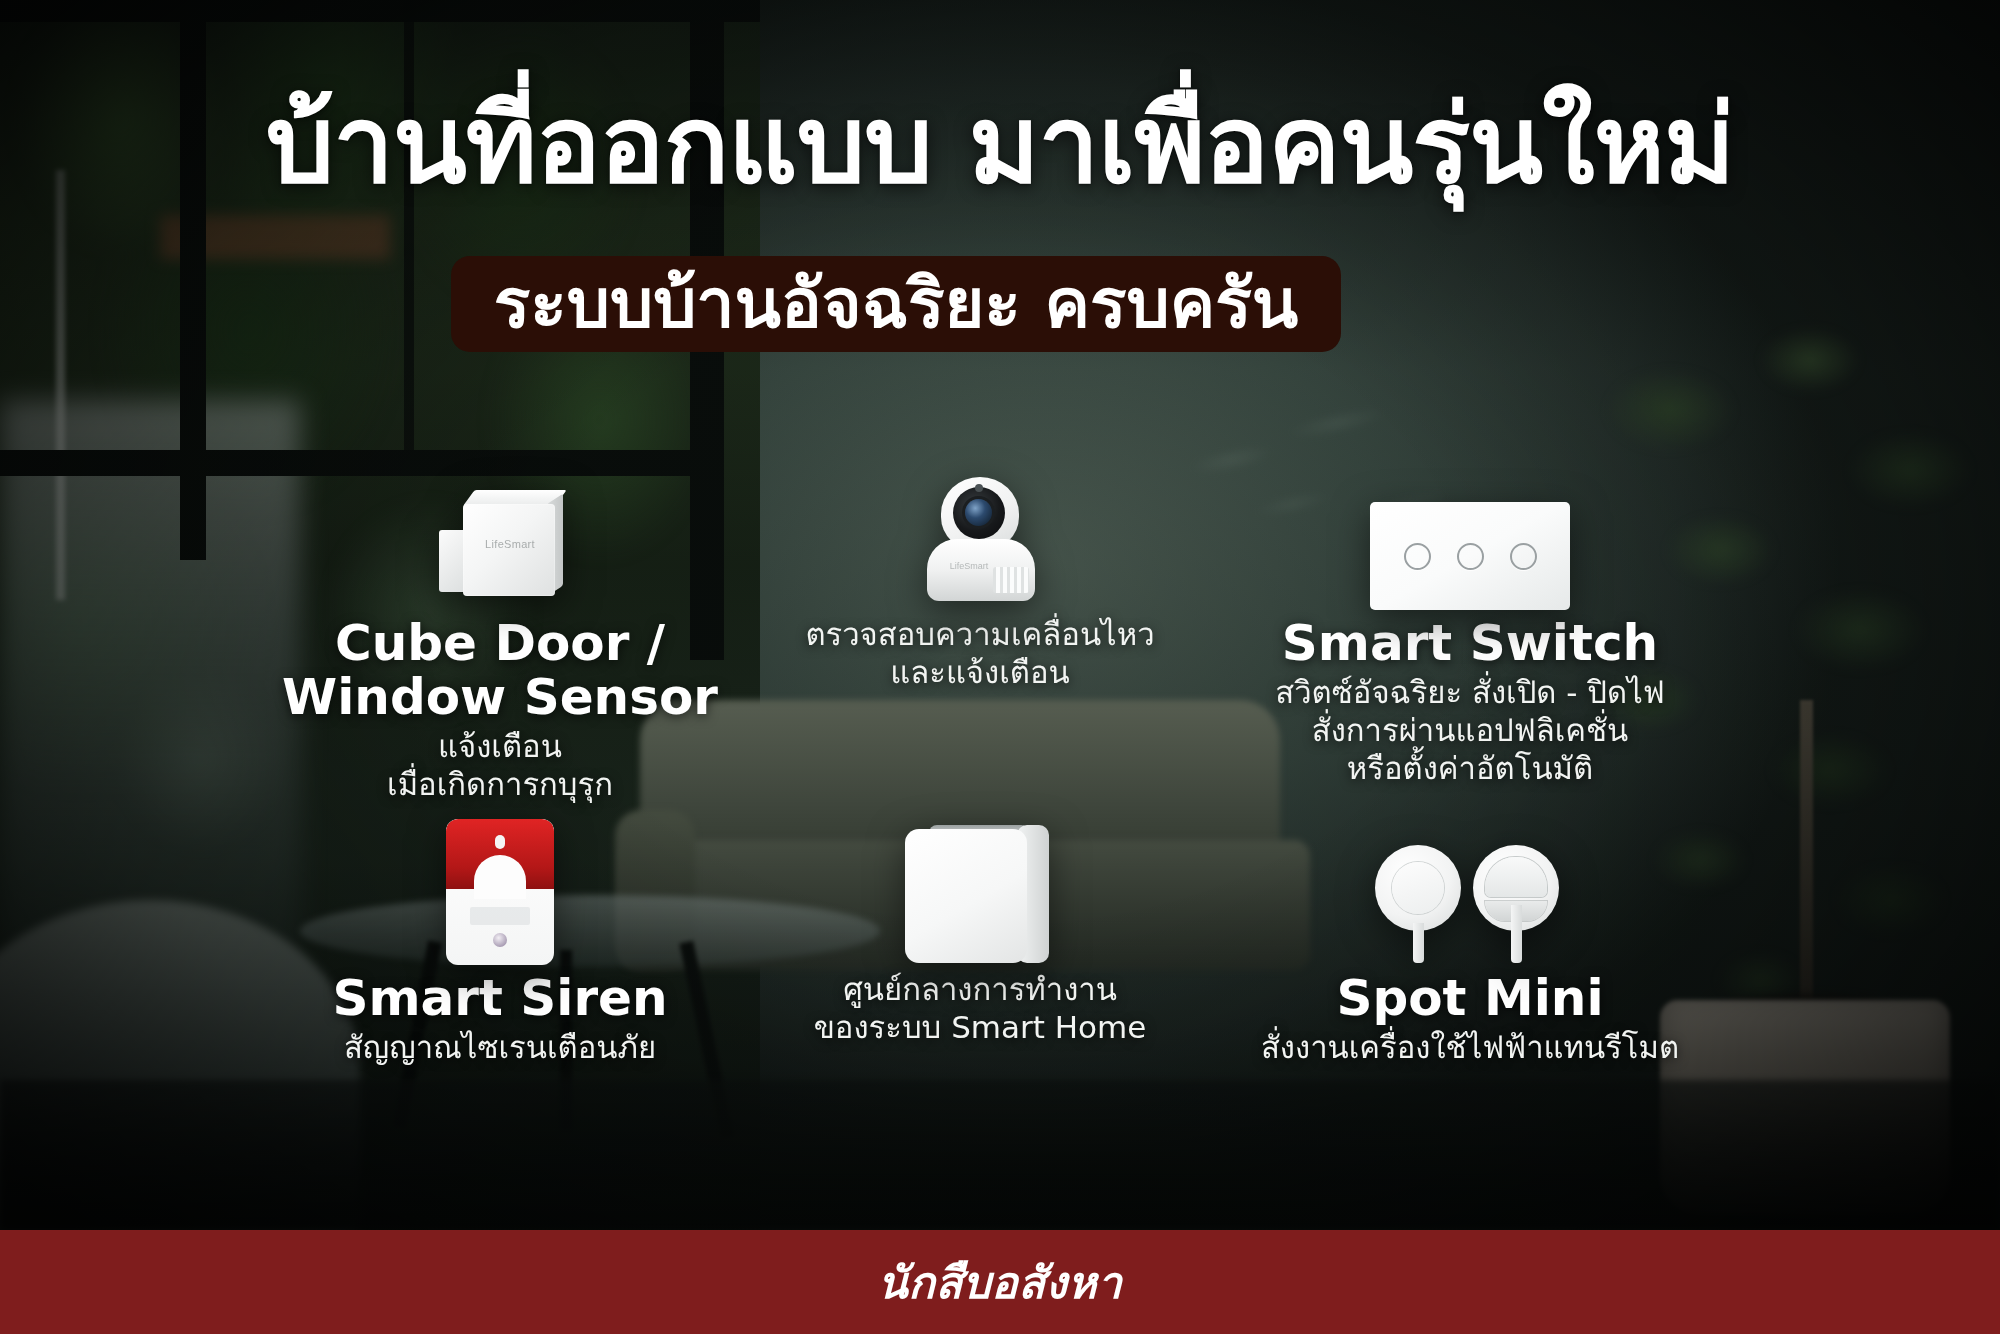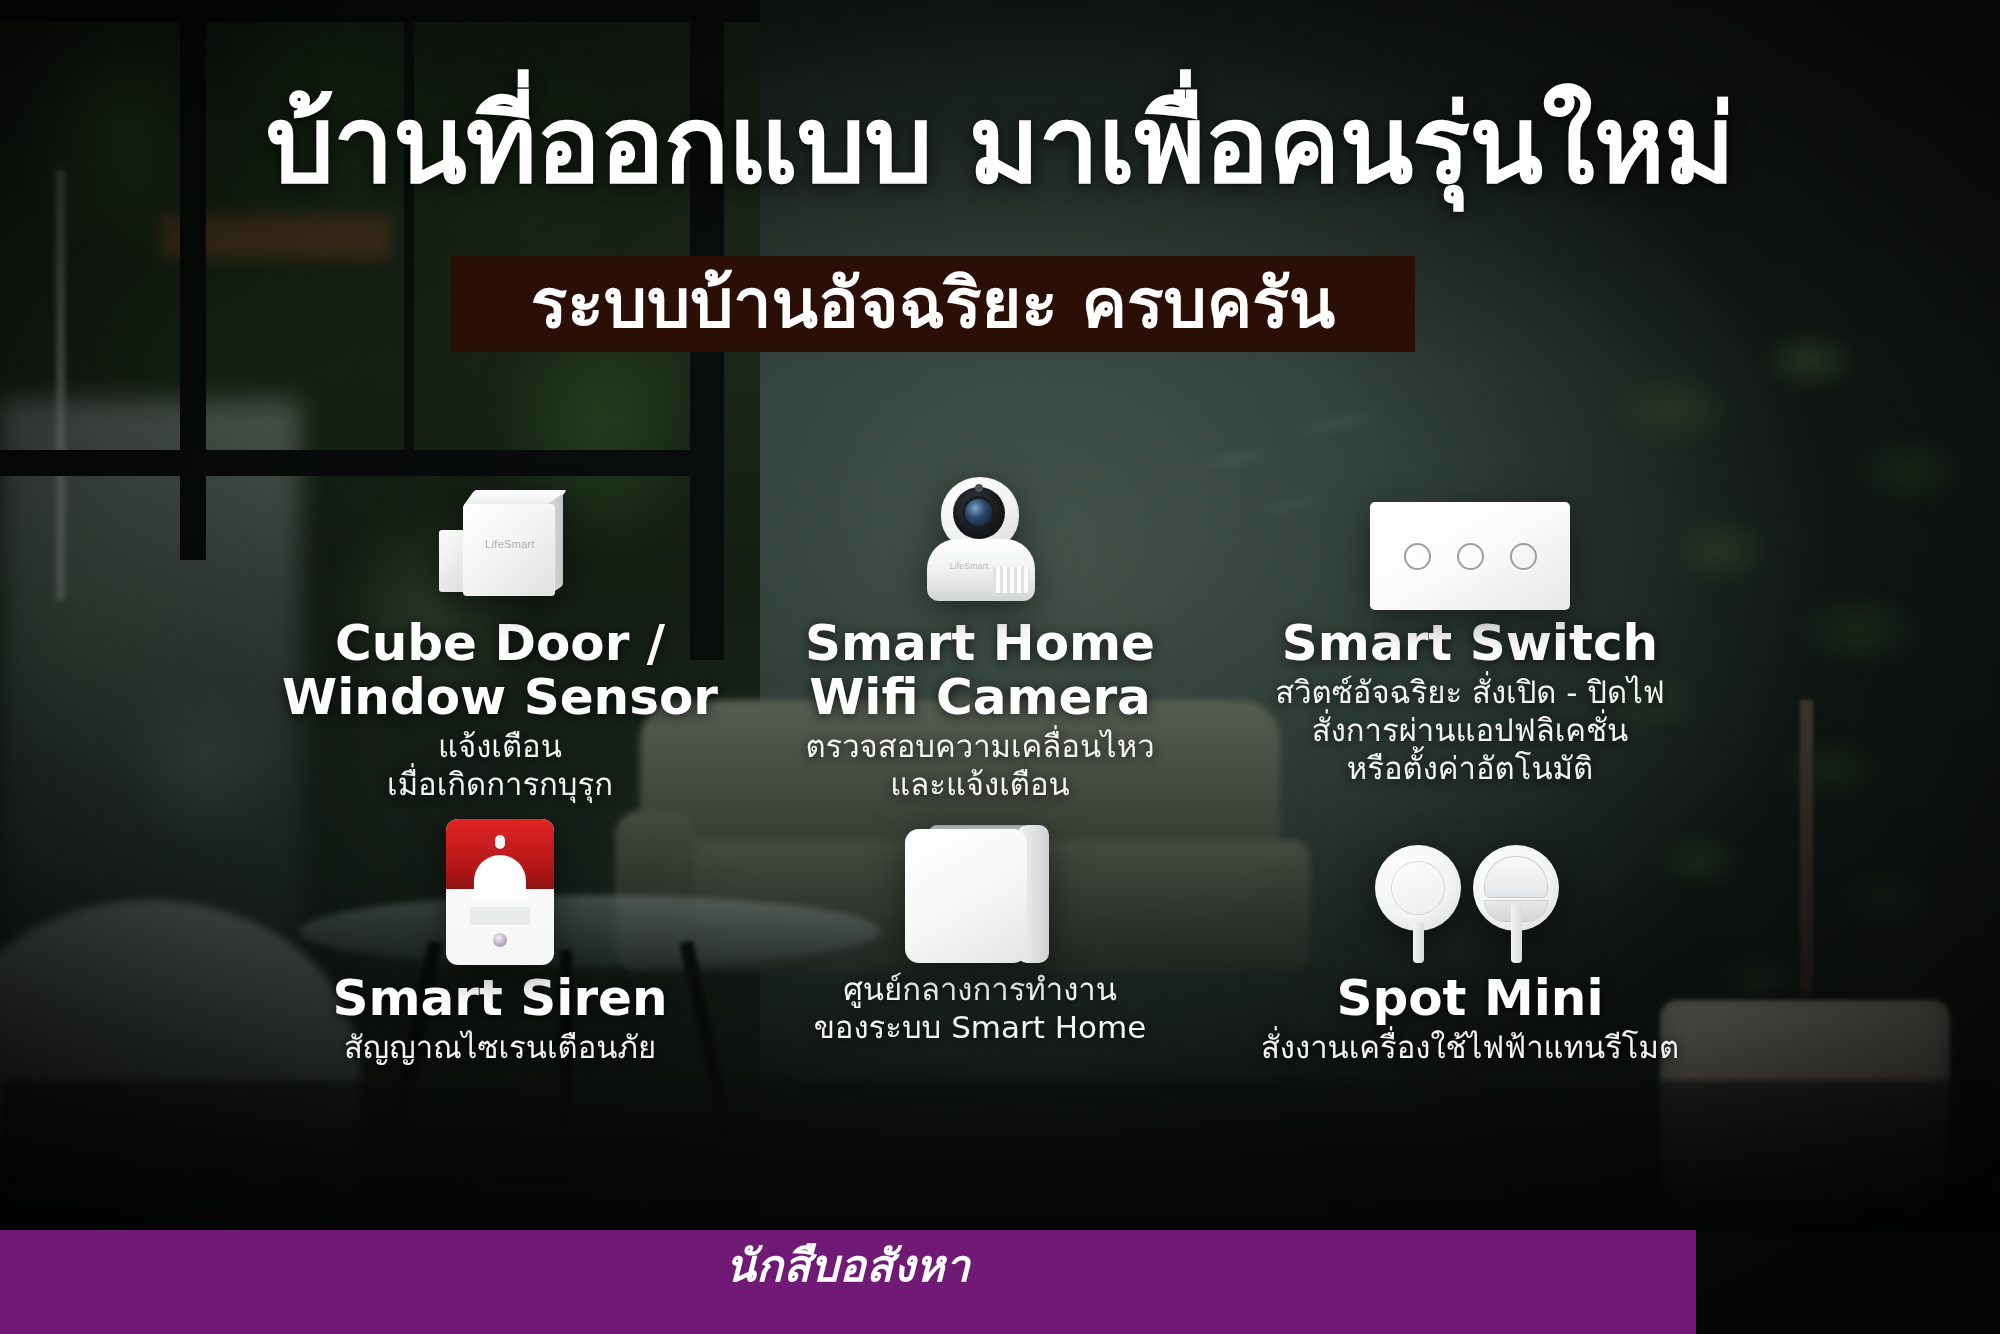--- a/index.html
+++ b/index.html
@@ -175,23 +175,23 @@
     font-weight:bold;
     font-size:108px;
     line-height:1.06;
     color:#ffffff;
     letter-spacing:-1px;
     text-shadow:0 3px 18px rgba(0,0,0,.62), 0 1px 3px rgba(0,0,0,.5);
     white-space:nowrap;
   }
   .subtitle-bar {
     position:absolute; left:451px; top:256px;
-    width:964px; height:96px;
+    width:890px; height:96px;
     background:#2b0e06;
-    display:flex; align-items:center; justify-content:center;
+    display:flex; align-items:center; justify-content:center;border-radius:19px;
   }
   .subtitle-bar .txt {
     font-family:"DejaVu Sans","Liberation Sans",sans-serif;
     font-weight:bold;
     font-size:68px;
     color:#ffffff;
     line-height:1;
     white-space:nowrap;
   }
 
@@ -396,23 +396,23 @@
   }
   .cord {
     position:absolute; width:11px; background:linear-gradient(90deg,#f4f5f5,#d8dbdb);
     border-radius:0 0 4px 4px;
   }
   .cord-a { left:38px; top:78px; height:40px; }
   .cord-b { left:136px; top:60px; height:58px; }
 
   
   .footer {
-    position:absolute; left:0; bottom:0; width:1696px; height:104px;
-    background:#701a75;
-    display:flex; align-items:flex-start; justify-content:center;
+    position:absolute; left:0; bottom:0; width:2000px; height:104px;
+    background:#7f1d1d;
+    display:flex; align-items:center; justify-content:center;
   }
   .footer .brand {
     font-family:"DejaVu Sans","Liberation Sans",sans-serif;
     font-weight:bold; font-style:italic;
     font-size:44px; color:#ffffff; letter-spacing:.5px;
   }
 </style>
 </head>
 <body>
 
@@ -477,22 +477,20 @@
         <div class="prod cam-wrap">
           <div class="cam-head"></div>
           <div class="cam-lensring"></div>
           <div class="cam-ir"></div>
           <div class="cam-lens"></div>
           <div class="cam-base"></div>
           <div class="cam-vents"></div>
           <div class="cam-brand">LifeSmart</div>
         </div>
       </div>
-      <div class="name">Smart Home
-Wifi Camera</div>
       <div class="desc">ตรวจสอบความเคลื่อนไหว
 และแจ้งเตือน</div>
     </div>
 
     <div class="card c4">
       <div class="art">
         <div class="prod siren-wrap">
           <div class="siren-body">
             <div class="siren-red"></div>
             <div class="siren-notch"></div>

